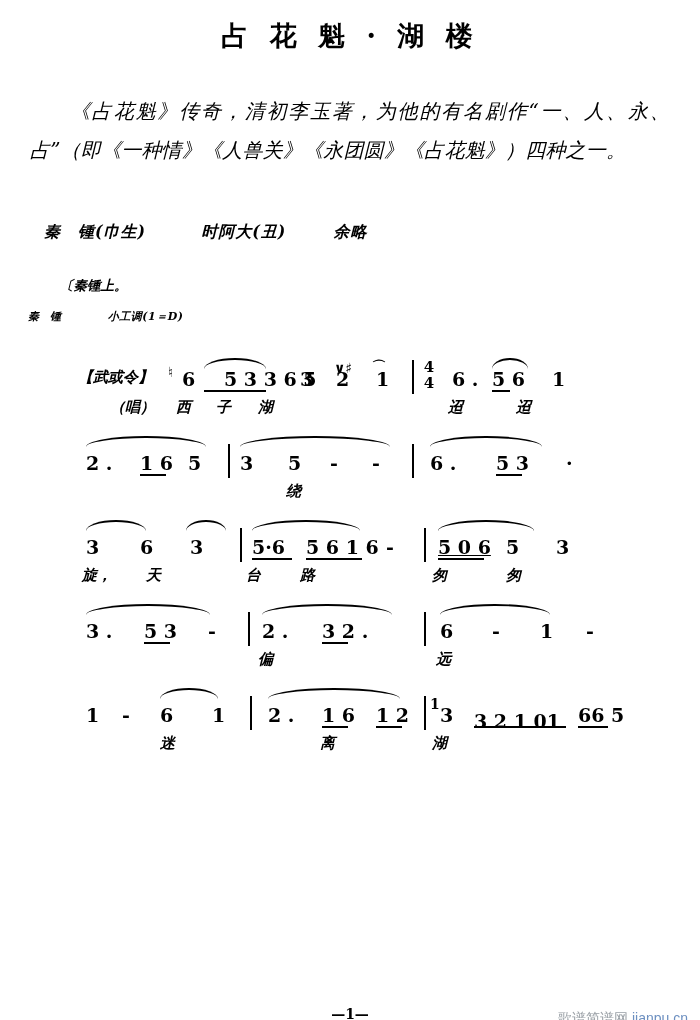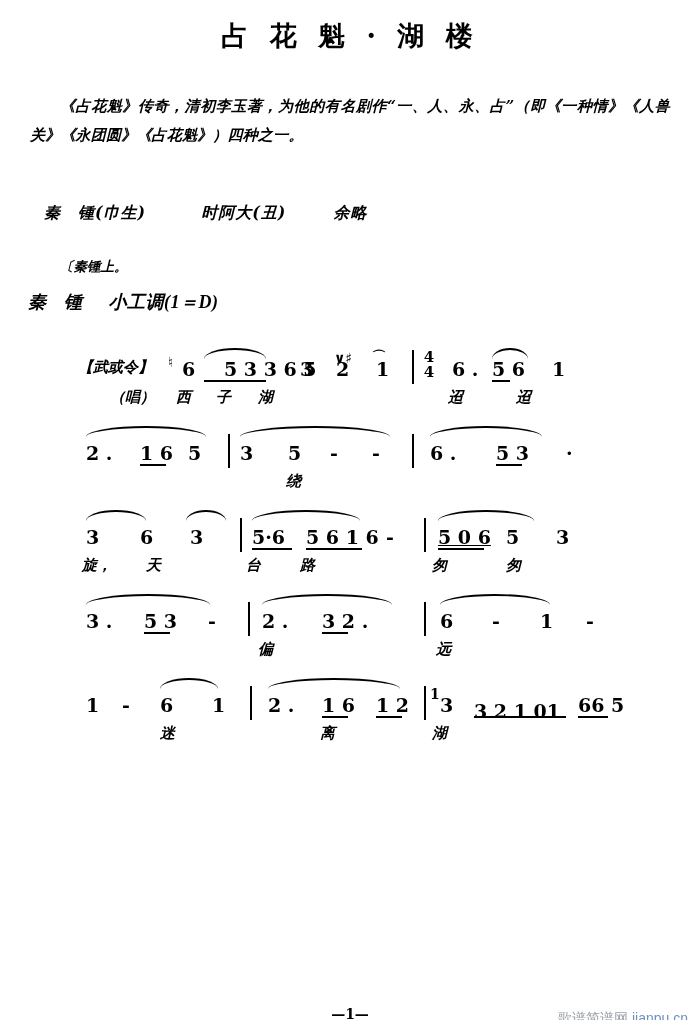--- a/index.html
+++ b/index.html
@@ -25,25 +25,25 @@
     text-align: center;
     font-size: 27px;
     font-weight: bold;
     letter-spacing: 6px;
     margin-top: 18px;
     font-family: "DejaVu Serif", "Liberation Serif", serif;
   }
   
   .prose {
     margin: 38px 30px 0 30px;
-    font-size: 15px;
+    font-size: 20px;
     line-height: 1.95;
     text-align: justify;
     font-style: italic;
-    font-weight: bold;
+    font-weight: normal;
     letter-spacing: 0.2px;
   }
   .prose p {
     margin: 0;
     text-indent: 2em;
   }
   
   .roles {
     margin: 52px 0 0 44px;
     font-size: 16px;
@@ -55,24 +55,23 @@
   .roles .sp2 { display: inline-block; width: 34px; }
   
   .stage {
     margin: 34px 0 0 60px;
     font-size: 13.5px;
     font-weight: bold;
     font-style: italic;
   }
   .cue {
     margin: 14px 0 13px 28px;
-    font-size: 18px;
-    font-weight: bold;
-    font-style: italic;
-    font-family: Liberation Serif, serif;
+    font-size: 11px;
+    font-weight: bold;
+    font-style: italic;
   }
   .cue .name { display: inline-block; width: 76px; }
   .cue .mode { letter-spacing: 0.5px; }
 
   
   .score {
     margin: 26px 0 0 0;
     position: relative;
   }
   .staff-row {

